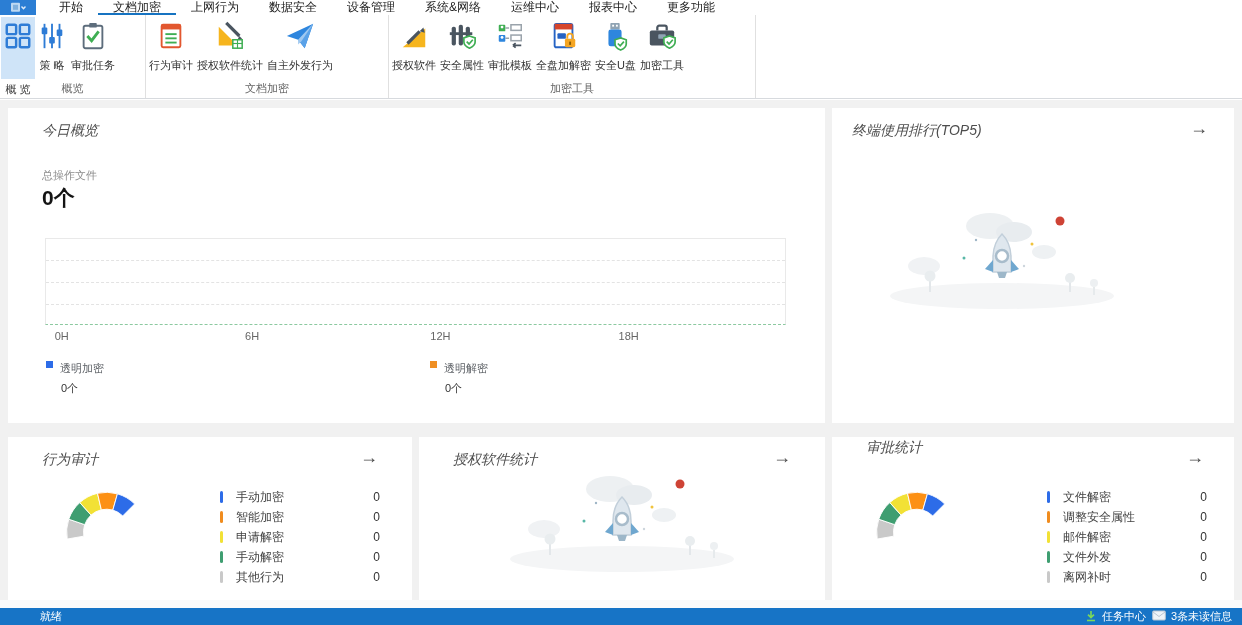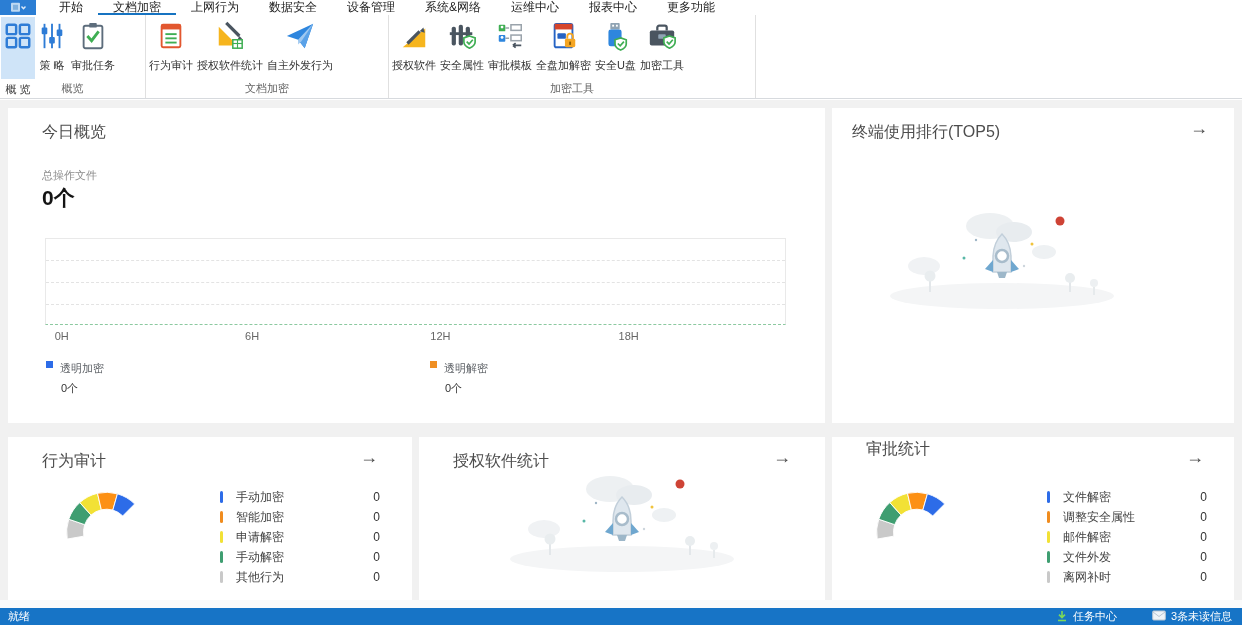--- a/index.html
+++ b/index.html
@@ -20,21 +20,21 @@
   .rgroup-label { position:absolute; left:0; bottom:2px; width:100%; text-align:center; font-size:11px; color:#666; }
   .rbtn { display:flex; flex-direction:column; align-items:center; justify-content:flex-start; gap:3px; padding:4px 2px 2px 2px; height:62px; cursor:pointer; }
   .rbtn .lbl { font-size:11px; color:#333; white-space:nowrap; }
   .rbtn.selected { background:#cfe4f8;gap:27px; }
   .rbtn.highlighted { outline:2px solid #e5271b; outline-offset:-1px; }
   .g1 { width:146px; } .g2 { width:243px; } .g3 { width:367px; }
 
   
   .content { position:absolute; left:0; top:100px; width:100%; height:508px; background:#f1f1f1; }
   .card { position:absolute; background:#fff; }
-  .card-title { position:absolute; font-size:16px; color:#4d4d4d; }
+  .card-title { position:absolute; font-size:14px; color:#4d4d4d;font-style:italic; }
   .card-arrow { position:absolute; font-size:18px; color:#4a4a4a; cursor:pointer; line-height:1; }
   .white-strip { position:absolute; left:0; top:500px; width:100%; height:8px; background:#fbfbfb; }
 
   
   .today { left:8px; top:8px; width:817px; height:315px; }
   .metric-label { position:absolute; left:34px; top:60px; font-size:11px; color:#8c8c8c; }
   .metric-value { position:absolute; left:34px; top:76px; font-size:21px; font-weight:bold; color:#141414; }
   .plot { position:absolute; left:37px; top:130px; width:741px; height:87px; border:1px solid #e9e9e9; border-bottom:1px dashed #8cc9a0; }
   .gridline { position:absolute; left:0; width:100%; border-top:1px dashed #e3e3e3; }
   .xticks { position:absolute; left:37px; top:222px; width:741px; height:14px; font-size:11px; color:#666; }
@@ -54,23 +54,23 @@
   .approval { left:832px; top:337px; width:402px; height:165px; }
   .glegend { position:absolute; width:160px; }
   .glegend .grow { display:flex; align-items:center; height:20px; }
   .mk { width:3px; height:12px; border-radius:2px; margin-right:13px; flex:0 0 auto; }
   .c0 { background:#2d6ce8; } .c1 { background:#f08c1e; } .c2 { background:#f2e135; }
   .c3 { background:#3f9e71; } .c4 { background:#c9c9c9; }
   .glegend .glabel { font-size:12px; color:#444; flex:1; }
   .glegend .gval { font-size:12px; color:#333; }
 
   
-  .statusbar { position:absolute; left:0; top:608px; width:100%; height:17px; background:#1774c6; color:#fff; font-size:11px; display:flex; align-items:center; }
+  .statusbar { position:absolute; left:0; top:608px; width:100%; height:17px; background:#1774c6; color:#fff; font-size:11px; display:flex; align-items:center;padding-left:32px; }
   .sb-left { margin-left:8px; }
-  .sb-right { margin-left:auto; display:flex; align-items:center; gap:35px; margin-right:10px; }
+  .sb-right { margin-left:auto; display:flex; align-items:center; gap:6px; margin-right:10px; }
   .sb-item { display:flex; align-items:center; gap:5px; cursor:pointer; }
 </style>
 </head>
 <body>
 
 <div class="root">
 
   <div class="tabbar">
     <div class="app-btn">
       <span>

